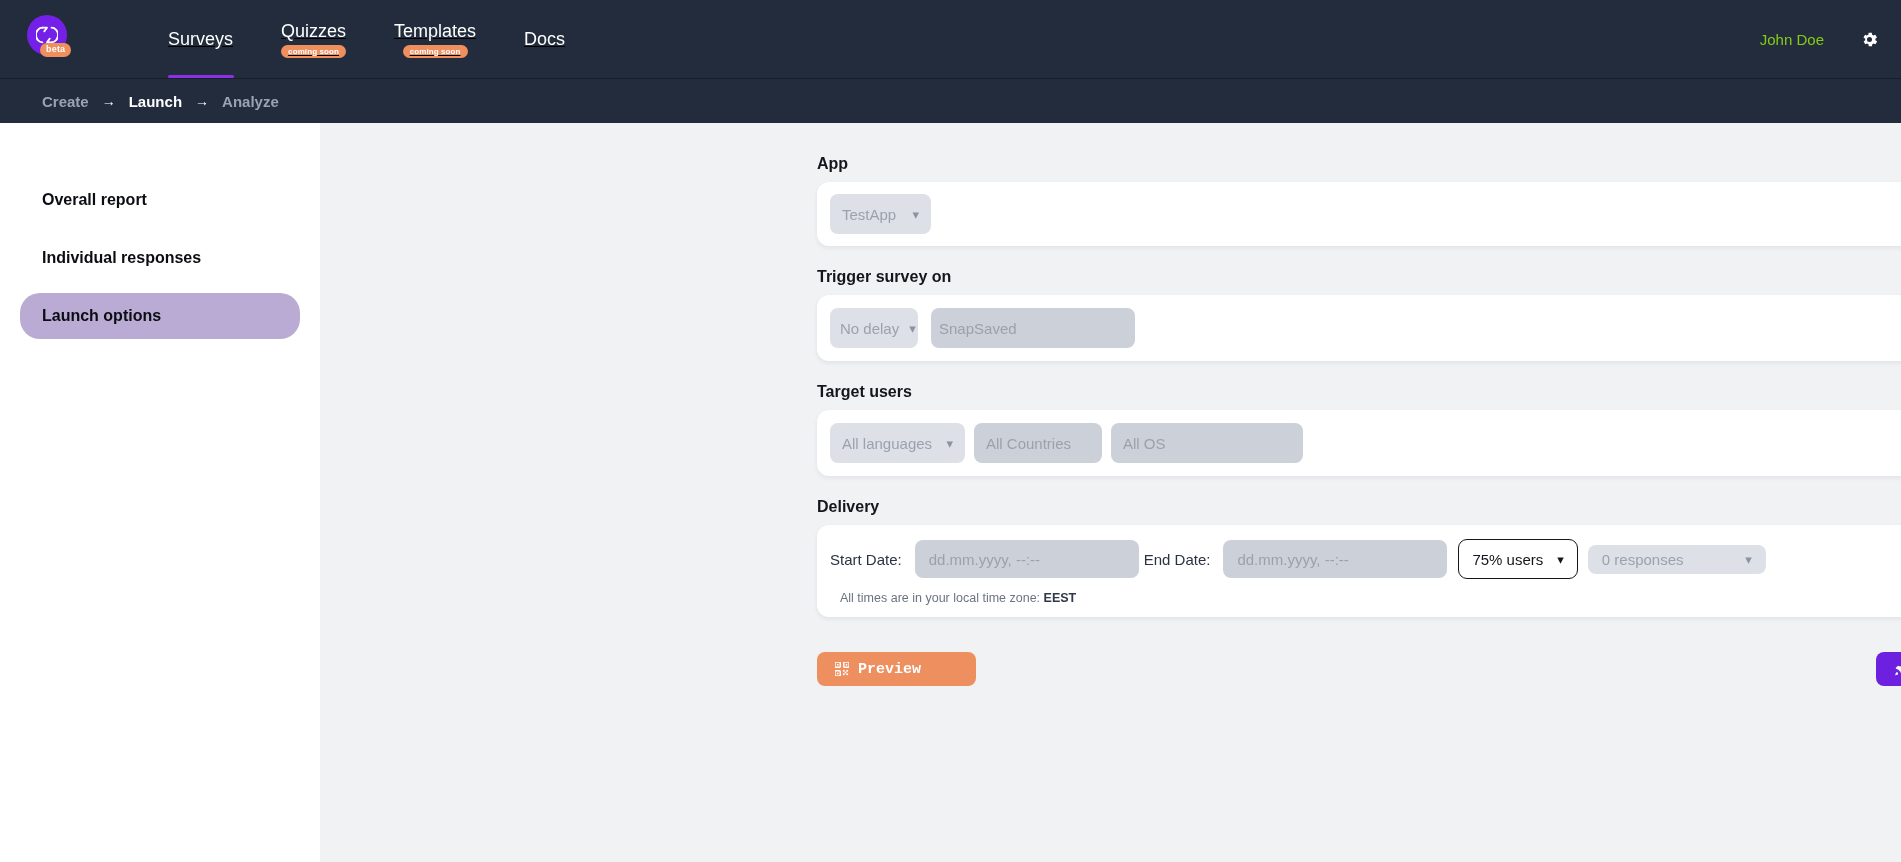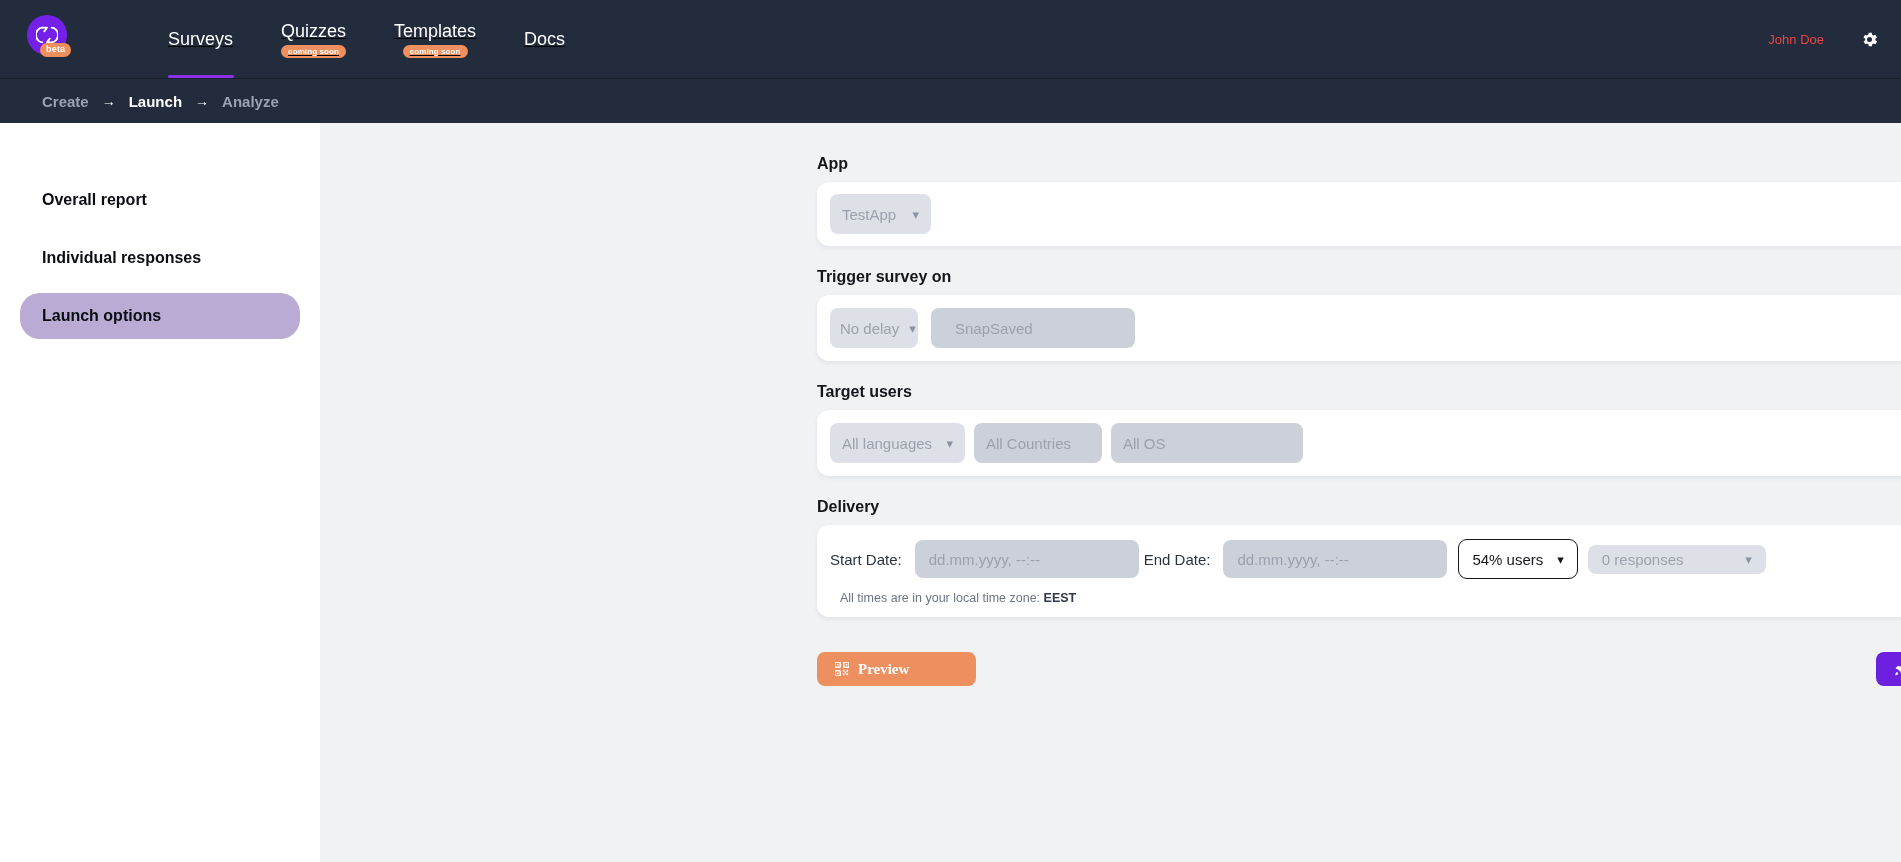--- a/index.html
+++ b/index.html
@@ -81,22 +81,22 @@
     transform: translateX(-50%);
     width: 66px; height: 3px;
     background: #8b2fe8;
     border-radius: 2px;
     display: none;
   }
   .navitem.active .underline { display: block; }
 
   .nav-spacer { flex: 1 1 auto; }
   .user-name {
-    color: #ef4444;
-    font-size: 13px;
+    color: #84cc16;
+    font-size: 15px;
     margin-right: 36px;
     white-space: nowrap;
   }
   .gear {
     margin-right: 22px;
     cursor: pointer;
     display: flex; align-items: center;
   }
 
   
@@ -193,21 +193,21 @@
   .sel-text { flex: 1 1 auto; }
   .chev {
     margin-left: 10px;
     color: #8a93a1;
     font-size: 13px;
     line-height: 13px;
   }
 
   .f-app    { width: 101px; height: 40px; padding: 0 12px; }
   .f-delay  { width: 88px;  height: 40px; padding: 0 10px; }
-  .f-event  { width: 204px; height: 40px; padding: 0 24px; margin-left: 13px; }
+  .f-event  { width: 204px; height: 40px; padding: 0 8px; margin-left: 13px; }
   .f-lang   { width: 135px; height: 40px; padding: 0 12px; }
   .f-country{ width: 128px; height: 40px; padding: 0 12px; margin-left: 9px; }
   .f-os     { width: 192px; height: 40px; padding: 0 12px; margin-left: 9px; }
 
   .deliv-row { display: flex; align-items: center; padding-left: 0; }
   .deliv-label {
     font-size: 15px;
     color: #2b3240;
     margin-right: 13px;
     white-space: nowrap;
@@ -252,21 +252,21 @@
     align-items: center;
     gap: 9px;
     border: none;
     border-radius: 8px;
     height: 34px;
     padding: 0 18px;
     font-size: 15px;
     font-weight: bold;
     color: #ffffff;
     cursor: pointer;
-    font-family: Liberation Serif, serif;
+    font-family: Liberation Mono, monospace;
     white-space: nowrap;
   }
   .btn-preview { background: #ed8f5f; width: 159px; }
   .btn-update  { background: #6d20e0; width: 159px; }
   .btn .bicon { display: flex; align-items: center; }
 </style>
 </head>
 <body>
 
 <div class="topnav">
@@ -367,21 +367,21 @@
 
     <div class="section">
       <div class="section-title">Delivery</div>
       <div class="card h-deliv">
         <div class="deliv-row">
           <span class="deliv-label">Start Date:</span>
           <div class="input-dis f-date">dd.mm.yyyy, --:--</div>
           <span class="deliv-label" style="margin-left:5px">End Date:</span>
           <div class="input-dis f-date f-date2">dd.mm.yyyy, --:--</div>
           <div class="select-on">
-            <span class="sel-text">54% users</span>
+            <span class="sel-text">75% users</span>
             <span class="chev">▾</span>
           </div>
           <div class="select-dis f-resp">
             <span class="sel-text">0 responses</span>
             <span class="chev">▾</span>
           </div>
         </div>
         <div class="tz-note">
           <span>All times are in your local time zone: </span><b>EEST</b>
         </div>

